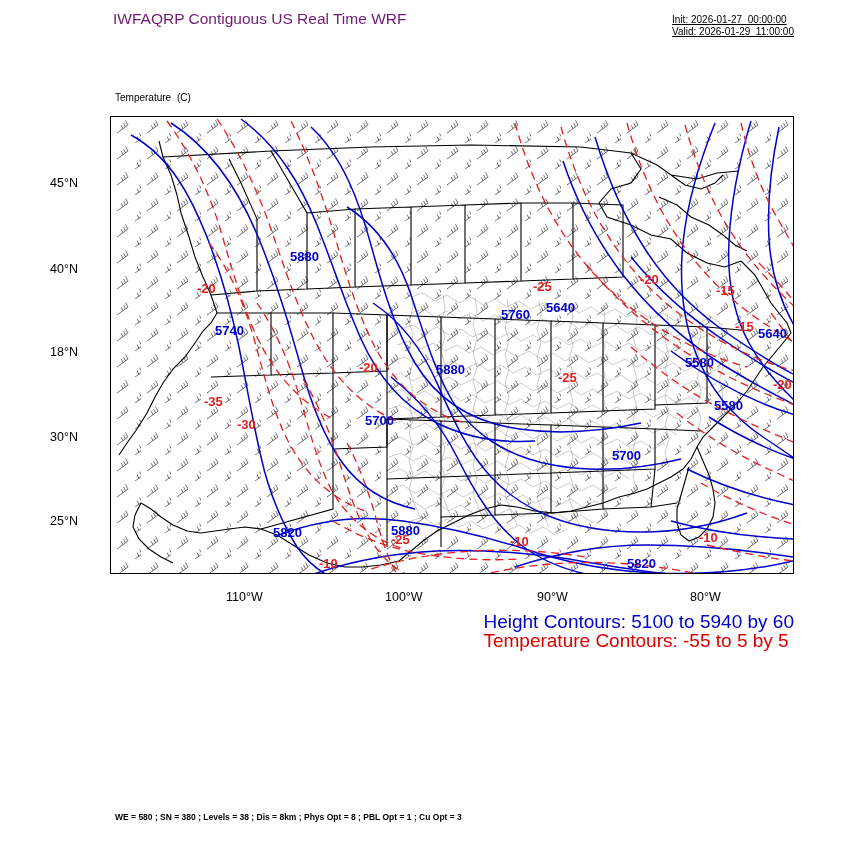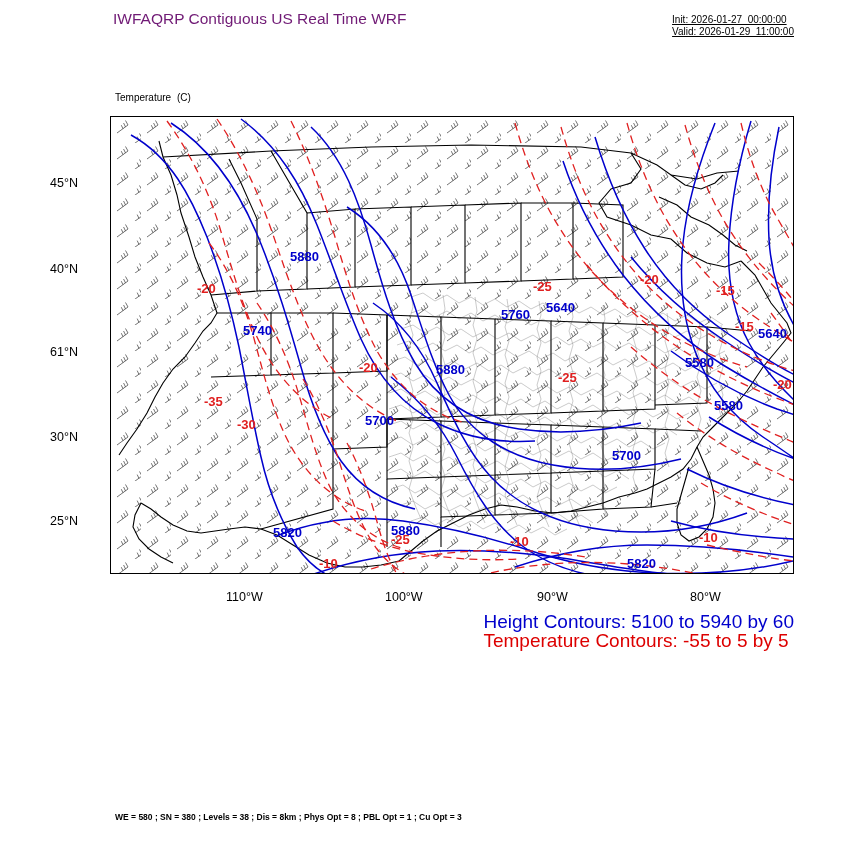--- a/index.html
+++ b/index.html
@@ -118,21 +118,21 @@
   </div>
 
   <div class="units-block">
     <span class="units-row"><span class="u-name">Temperature</span><span>(C)</span></span>
     <span class="units-row"><span class="u-name">Height</span><span>(m)</span></span>
     <span class="units-row"><span class="u-name">Winds</span><span>(kts)</span></span>
   </div>
 
   <div class="axis-label ylab" style="left:50px; top:176px;">45°N</div>
   <div class="axis-label ylab" style="left:50px; top:262px;">40°N</div>
-  <div class="axis-label ylab" style="left:50px; top:345px;">61°N</div>
+  <div class="axis-label ylab" style="left:50px; top:345px;">18°N</div>
   <div class="axis-label ylab" style="left:50px; top:430px;">30°N</div>
   <div class="axis-label ylab" style="left:50px; top:514px;">25°N</div>
 
   <div class="axis-label" style="left:226px; top:590px;">110°W</div>
   <div class="axis-label" style="left:385px; top:590px;">100°W</div>
   <div class="axis-label" style="left:537px; top:590px;">90°W</div>
   <div class="axis-label" style="left:690px; top:590px;">80°W</div>
 
   <div class="plot-frame">
     <svg class="plot-svg" width="684" height="458" viewBox="0 0 684 458">
@@ -284,21 +284,21 @@
         <path d="M520,230 C552,258 588,282 626,300 C654,314 676,322 684,326"></path>
         <path d="M566,296 C596,320 630,340 666,356 C678,362 684,364 684,364"></path>
         <path d="M590,366 C620,384 654,398 684,408"></path>
         <path d="M596,428 C632,436 662,442 684,444"></path>
         <path d="M648,146 C668,166 680,180 684,186"></path>
         <path d="M660,196 C672,212 680,224 684,230"></path>
       </g>
     </svg>
 
     <div class="ctr-label ctr-h" style="left:179px; top:132px;">5880</div>
-    <div class="ctr-label ctr-h" style="left:132px; top:206px;">5740</div>
+    <div class="ctr-label ctr-h" style="left:104px; top:206px;">5740</div>
     <div class="ctr-label ctr-h" style="left:325px; top:245px;">5880</div>
     <div class="ctr-label ctr-h" style="left:254px; top:296px;">5700</div>
     <div class="ctr-label ctr-h" style="left:162px; top:408px;">5820</div>
     <div class="ctr-label ctr-h" style="left:280px; top:406px;">5880</div>
     <div class="ctr-label ctr-h" style="left:516px; top:439px;">5820</div>
     <div class="ctr-label ctr-h" style="left:390px; top:190px;">5760</div>
     <div class="ctr-label ctr-h" style="left:435px; top:183px;">5640</div>
     <div class="ctr-label ctr-h" style="left:501px; top:331px;">5700</div>
     <div class="ctr-label ctr-h" style="left:574px; top:238px;">5580</div>
     <div class="ctr-label ctr-h" style="left:603px; top:281px;">5580</div>

